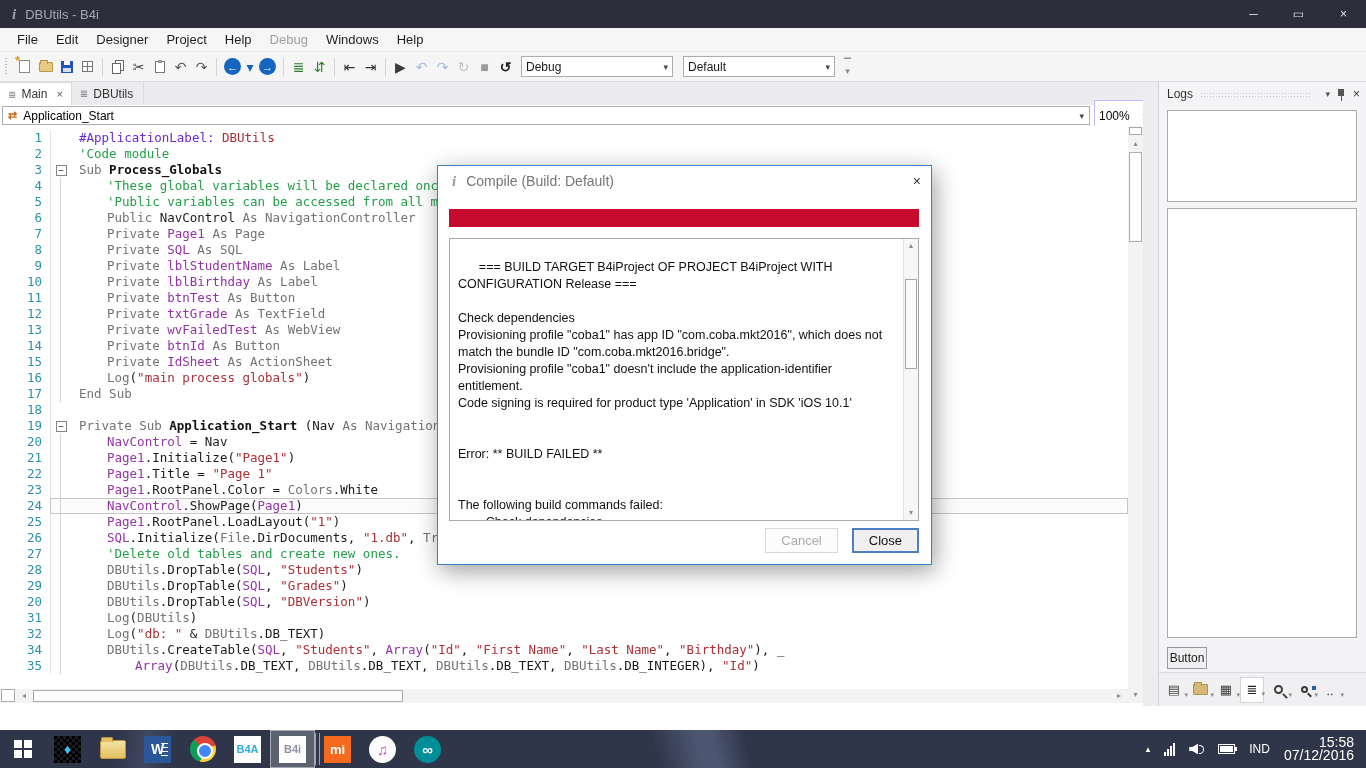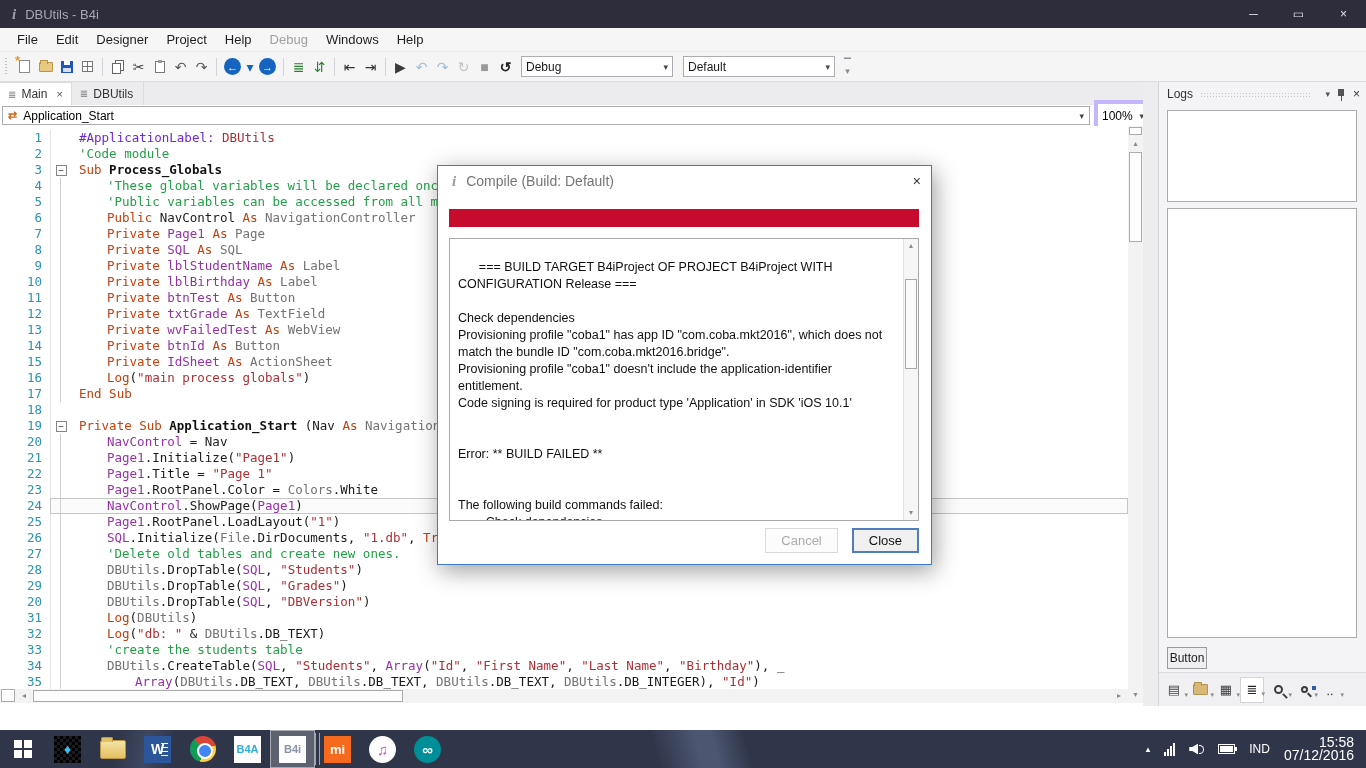--- a/index.html
+++ b/index.html
@@ -48,34 +48,34 @@
   .tabico{font-size:10px;color:#7A7A80;margin-right:5px}
   .tablabel{margin-right:2px}
   .tabx{margin-left:7px;font-size:11px;color:#555}
   .tabchev{margin-left:auto;color:#555;font-size:9px;padding:0 10px 4px 0}
 
   
   .edheader{position:absolute;left:0;top:105px;width:1158px;height:21px;background:#FFF;display:flex;align-items:center}
   .subcombo{height:19px;margin-left:2px;flex:0 0 1088px;border:1px solid #ACACB2;background:#fff;display:flex;align-items:center;font-size:12px;padding:0 5px}
   .subcombo .subico{color:#CC6A1C;font-weight:bold;font-size:11px;margin-right:6px}
   .subcombo .cbarrow{margin-left:auto;font-size:9px;color:#444}
-  .zoomcombo{height:32px;margin-left:4px;flex:0 0 58px;border:4px solid #c4b5fd;background:#fff;display:flex;align-items:center;font-size:12px;padding:0 4px}
+  .zoomcombo{height:32px;margin-left:4px;flex:0 0 58px;border:1px solid #c4b5fd;background:#fff;display:flex;align-items:center;font-size:12px;padding:0 4px}
   .zoomcombo .cbarrow{margin-left:auto;font-size:9px;color:#444}
 
   
   .codearea{position:absolute;left:0;top:126px;width:1128px;height:563px;background:#fff;overflow:hidden;padding-top:4px}
   .cl{display:flex;height:16px;font-family:"DejaVu Sans Mono",monospace;font-size:12.5px;line-height:16px;white-space:pre}
   .lnum{flex:0 0 50px;text-align:right;padding-right:8px;color:#2B91AF}
   .lbody{flex:1;display:flex;border-left:1px solid #E4E4E6;min-width:0}
   .cl.hl .lbody{outline:1px solid #C6C6C6;outline-offset:-1px;background:#FBFBFB}
   .lfold{flex:0 0 20px;position:relative;display:flex;align-items:center;justify-content:center}
   .lfold.g::before{content:"";position:absolute;left:9px;top:0;bottom:0;width:1px;background:#D2D2D2}
   .foldbox{width:11px;height:11px;border:1px solid #848484;background:#fff;font-size:9px;line-height:9px;text-align:center;font-style:normal;color:#333;z-index:1}
   .ltext{flex:1;min-width:0;overflow:hidden}
-  .seg-kw{color:#c2410c}.seg-typ{color:#737373}.seg-var{color:#9532A8}.seg-str{color:#AE2F34}
+  .seg-kw{color:#737373}.seg-typ{color:#737373}.seg-var{color:#9532A8}.seg-str{color:#AE2F34}
   .seg-cmt{color:#23A047}.seg-attr{color:#6d28d9}.seg-pln{color:#1A1A1A}.seg-sub{color:#111;font-weight:bold}
 
   
   .vscroll{position:absolute;left:1128px;top:126px;width:15px;height:577px;background:#F3F3F4}
   .vs-split{position:absolute;left:1px;top:1px;width:13px;height:8px;background:#fff;border:1px solid #ABABAB}
   .vs-up{position:absolute;left:0;top:11px;width:15px;height:14px;color:#8A8A8A;font-size:8px;text-align:center;line-height:14px}
   .vs-thumb{position:absolute;left:1px;top:26px;width:13px;height:90px;background:#FDFDFD;border:1px solid #ACACAC}
   .vs-down{position:absolute;left:0;bottom:1px;width:15px;height:14px;color:#8A8A8A;font-size:8px;text-align:center;line-height:14px}
   .hscroll{position:absolute;left:0;top:689px;width:1128px;height:14px;background:#F3F3F4}
   .hs-box{position:absolute;left:1px;top:0;width:14px;height:13px;background:#fff;border:1px solid #ABABAB}
@@ -295,21 +295,20 @@
         <div class="cl"><span class="lnum">23</span><span class="lbody"><span class="lfold g"></span><span class="ltext" style="padding-left: 36px;"><span class="seg-var">Page1</span><span class="seg-pln">.RootPanel.Color = </span><span class="seg-typ">Colors</span><span class="seg-pln">.White</span></span></span></div>
         <div class="cl hl"><span class="lnum">24</span><span class="lbody"><span class="lfold g"></span><span class="ltext" style="padding-left: 36px;"><span class="seg-var">NavControl</span><span class="seg-pln">.ShowPage(</span><span class="seg-var">Page1</span><span class="seg-pln">)</span></span></span></div>
         <div class="cl"><span class="lnum">25</span><span class="lbody"><span class="lfold g"></span><span class="ltext" style="padding-left: 36px;"><span class="seg-var">Page1</span><span class="seg-pln">.RootPanel.LoadLayout(</span><span class="seg-str">"1"</span><span class="seg-pln">)</span></span></span></div>
         <div class="cl"><span class="lnum">26</span><span class="lbody"><span class="lfold g"></span><span class="ltext" style="padding-left: 36px;"><span class="seg-var">SQL</span><span class="seg-pln">.Initialize(</span><span class="seg-typ">File</span><span class="seg-pln">.DirDocuments, </span><span class="seg-str">"1.db"</span><span class="seg-pln">, </span><span class="seg-kw">True</span><span class="seg-pln">)</span></span></span></div>
         <div class="cl"><span class="lnum">27</span><span class="lbody"><span class="lfold g"></span><span class="ltext" style="padding-left: 36px;"><span class="seg-cmt">'Delete old tables and create new ones.</span></span></span></div>
         <div class="cl"><span class="lnum">28</span><span class="lbody"><span class="lfold g"></span><span class="ltext" style="padding-left: 36px;"><span class="seg-typ">DBUtils</span><span class="seg-pln">.DropTable(</span><span class="seg-var">SQL</span><span class="seg-pln">, </span><span class="seg-str">"Students"</span><span class="seg-pln">)</span></span></span></div>
         <div class="cl"><span class="lnum">29</span><span class="lbody"><span class="lfold g"></span><span class="ltext" style="padding-left: 36px;"><span class="seg-typ">DBUtils</span><span class="seg-pln">.DropTable(</span><span class="seg-var">SQL</span><span class="seg-pln">, </span><span class="seg-str">"Grades"</span><span class="seg-pln">)</span></span></span></div>
         <div class="cl"><span class="lnum">20</span><span class="lbody"><span class="lfold g"></span><span class="ltext" style="padding-left: 36px;"><span class="seg-typ">DBUtils</span><span class="seg-pln">.DropTable(</span><span class="seg-var">SQL</span><span class="seg-pln">, </span><span class="seg-str">"DBVersion"</span><span class="seg-pln">)</span></span></span></div>
         <div class="cl"><span class="lnum">31</span><span class="lbody"><span class="lfold g"></span><span class="ltext" style="padding-left: 36px;"><span class="seg-kw">Log</span><span class="seg-pln">(</span><span class="seg-typ">DBUtils</span><span class="seg-pln">)</span></span></span></div>
         <div class="cl"><span class="lnum">32</span><span class="lbody"><span class="lfold g"></span><span class="ltext" style="padding-left: 36px;"><span class="seg-kw">Log</span><span class="seg-pln">(</span><span class="seg-str">"db: "</span><span class="seg-pln"> &amp; </span><span class="seg-typ">DBUtils</span><span class="seg-pln">.DB_TEXT)</span></span></span></div>
-        <div class="cl"><span class="lnum">33</span><span class="lbody"><span class="lfold g"></span><span class="ltext" style="padding-left: 36px;"><span class="seg-cmt">'create the students table</span></span></span></div>
         <div class="cl"><span class="lnum">34</span><span class="lbody"><span class="lfold g"></span><span class="ltext" style="padding-left: 36px;"><span class="seg-typ">DBUtils</span><span class="seg-pln">.CreateTable(</span><span class="seg-var">SQL</span><span class="seg-pln">, </span><span class="seg-str">"Students"</span><span class="seg-pln">, </span><span class="seg-var">Array</span><span class="seg-pln">(</span><span class="seg-str">"Id"</span><span class="seg-pln">, </span><span class="seg-str">"First Name"</span><span class="seg-pln">, </span><span class="seg-str">"Last Name"</span><span class="seg-pln">, </span><span class="seg-str">"Birthday"</span><span class="seg-pln">), _</span></span></span></div>
         <div class="cl"><span class="lnum">35</span><span class="lbody"><span class="lfold g"></span><span class="ltext" style="padding-left: 64px;"><span class="seg-var">Array</span><span class="seg-pln">(</span><span class="seg-typ">DBUtils</span><span class="seg-pln">.DB_TEXT, </span><span class="seg-typ">DBUtils</span><span class="seg-pln">.DB_TEXT, </span><span class="seg-typ">DBUtils</span><span class="seg-pln">.DB_TEXT, </span><span class="seg-typ">DBUtils</span><span class="seg-pln">.DB_INTEGER), </span><span class="seg-str">"Id"</span><span class="seg-pln">)</span></span></span></div>
       </div>
   </div>
 
   <div class="vscroll">
     <span class="vs-split"></span>
     <span class="vs-up">▴</span>
     <span class="vs-thumb"></span>
     <span class="vs-down">▾</span>

